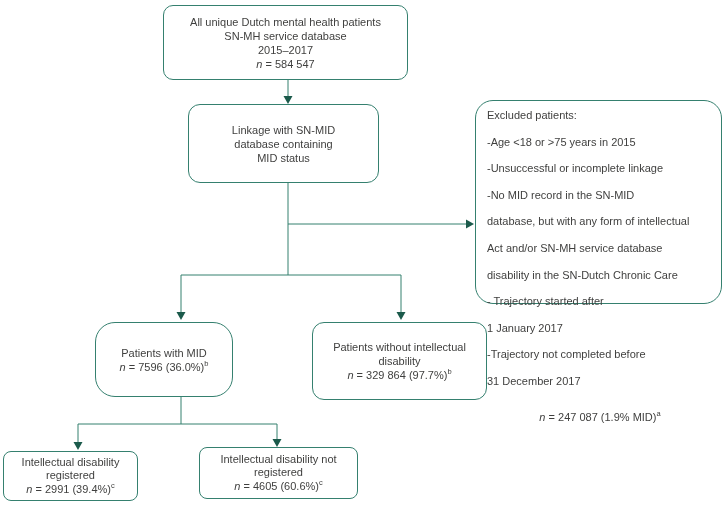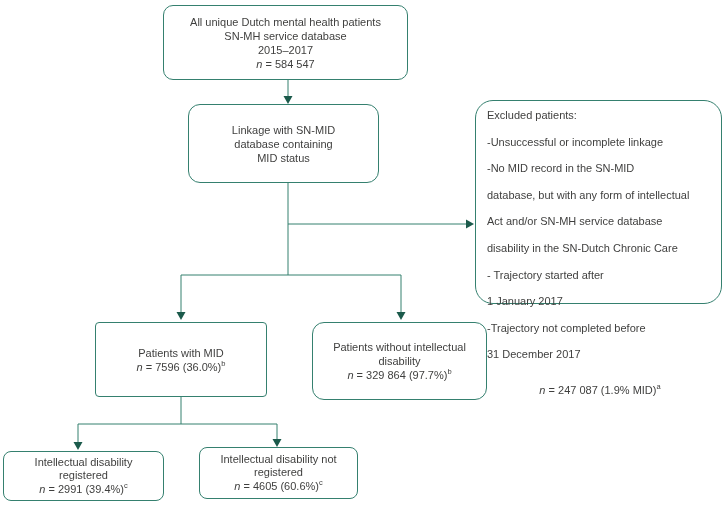--- a/index.html
+++ b/index.html
@@ -109,44 +109,45 @@
   </div>
 
   <div class="node" id="node-linkage" style="left:188px; top:104px; width:191px; height:79px; border-radius:12px;">
     <div class="tline">Linkage with SN-MID</div>
     <div class="tline">database containing</div>
     <div class="tline">MID status</div>
   </div>
 
   <div class="node" id="node-excluded" style="left:475px; top:100px; width:247px; height:204px; border-radius:18px;gap:12px;">
     <div class="tline">Excluded patients:</div>
+    <div class="tline">-Age &lt;18 or &gt;75 years in 2015</div>
     <div class="tline">-Unsuccessful or incomplete linkage</div>
     <div class="tline">-No MID record in the SN-MID</div>
     <div class="tline">database, but with any form of intellectual</div>
     <div class="tline">Act and/or SN-MH service database</div>
     <div class="tline">disability in the SN-Dutch Chronic Care</div>
     <div class="tline">- Trajectory started after</div>
     <div class="tline">1 January 2017</div>
     <div class="tline">-Trajectory not completed before</div>
     <div class="tline">31 December 2017</div>
     <div class="stat"><i>n</i><span> = 247 087 (1.9% MID)</span><sup>a</sup></div>
   </div>
 
-  <div class="node" id="node-with-mid" style="left:95px; top:322px; width:172px; height:75px; border-radius:4px;">
+  <div class="node" id="node-with-mid" style="left:95px; top:322px; width:138px; height:75px; border-radius:20px;">
     <div class="tline">Patients with MID</div>
     <div class="tline stat"><i>n</i><span> = 7596 (36.0%)</span><sup>b</sup></div>
   </div>
 
   <div class="node" id="node-without-id" style="left:312px; top:322px; width:175px; height:78px; border-radius:12px;">
     <div class="tline">Patients without intellectual</div>
     <div class="tline">disability</div>
     <div class="tline stat"><i>n</i><span> = 329 864 (97.7%)</span><sup>b</sup></div>
   </div>
 
-  <div class="node" id="node-registered" style="left:3px; top:451px; width:161px; height:50px; border-radius:8px; line-height:13.5px;">
+  <div class="node" id="node-registered" style="left:3px; top:451px; width:135px; height:50px; border-radius:8px; line-height:13.5px;">
     <div class="tline">Intellectual disability</div>
     <div class="tline">registered</div>
     <div class="tline stat"><i>n</i><span> = 2991 (39.4%)</span><sup>c</sup></div>
   </div>
 
   <div class="node" id="node-not-registered" style="left:199px; top:447px; width:159px; height:52px; border-radius:8px; line-height:13.5px;">
     <div class="tline">Intellectual disability not</div>
     <div class="tline">registered</div>
     <div class="tline stat"><i>n</i><span> = 4605 (60.6%)</span><sup>c</sup></div>
   </div>

